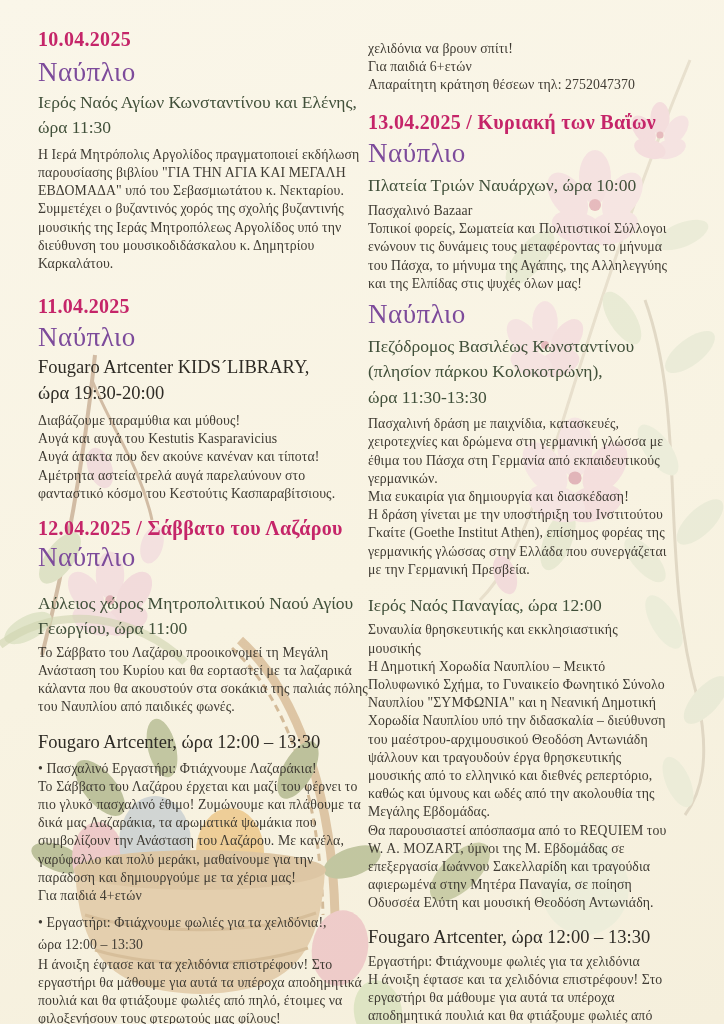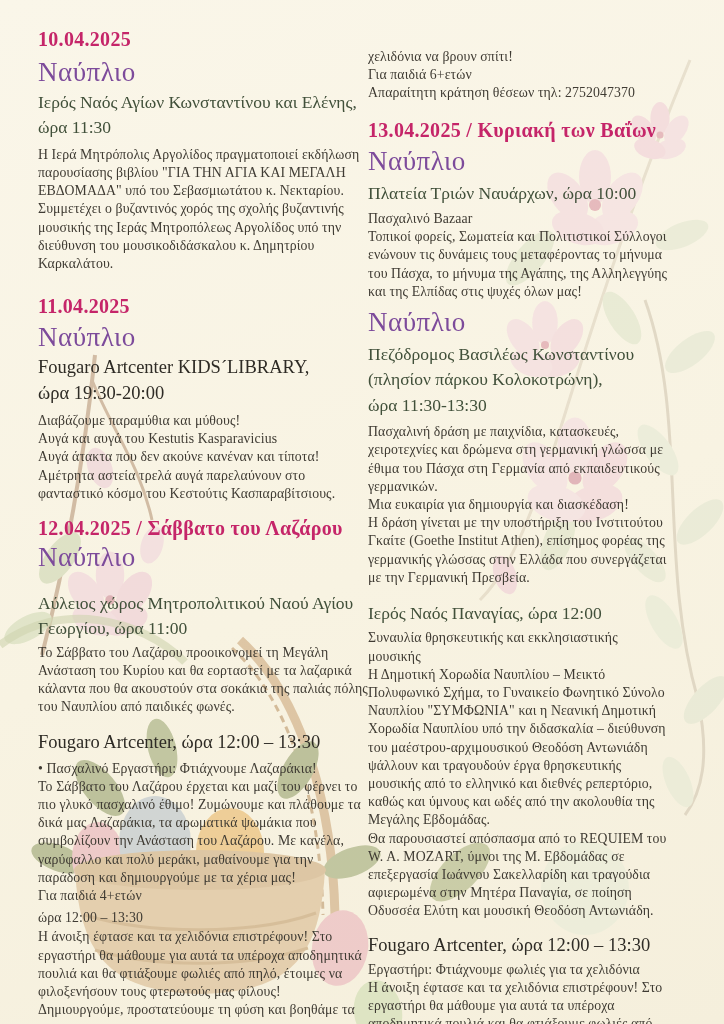--- a/index.html
+++ b/index.html
@@ -154,27 +154,28 @@
     <div class="date" style="margin-top:14px">12.04.2025 / Σάββατο του Λαζάρου</div>
     <div class="city" style="margin-top:2px">Ναύπλιο</div>
     <div class="venue" style="margin-top:18px">Αύλειος χώρος Μητροπολιτικού Ναού Αγίου
 Γεωργίου, ώρα 11:00</div>
     <div class="body" style="margin-top:2px">Το Σάββατο του Λαζάρου προοικονομεί τη Μεγάλη Ανάσταση του Κυρίου και θα εορταστεί με τα λαζαρικά κάλαντα που θα ακουστούν στα σοκάκια της παλιάς πόλης του Ναυπλίου από παιδικές φωνές.</div>
 
     <div class="venueD" style="margin-top:13px">Fougaro Artcenter, ώρα 12:00 – 13:30</div>
     <div class="body" style="margin-top:4px">• Πασχαλινό Εργαστήρι: Φτιάχνουμε Λαζαράκια!
 Το Σάββατο του Λαζάρου έρχεται και μαζί του φέρνει το πιο γλυκό πασχαλινό έθιμο! Ζυμώνουμε και πλάθουμε τα δικά μας Λαζαράκια, τα αρωματικά ψωμάκια που συμβολίζουν την Ανάσταση του Λαζάρου. Με κανέλα, γαρύφαλλο και πολύ μεράκι, μαθαίνουμε για την παράδοση και δημιουργούμε με τα χέρια μας!
 Για παιδιά 4+ετών</div>
+    <div class="body" style="margin-top:9px">• Εργαστήρι: Φτιάχνουμε φωλιές για τα χελιδόνια!,</div>
     <div class="body" style="margin-top:4px">ώρα 12:00 – 13:30</div>
     <div class="body" style="margin-top:1px">Η άνοιξη έφτασε και τα χελιδόνια επιστρέφουν! Στο εργαστήρι θα μάθουμε για αυτά τα υπέροχα αποδημητικά πουλιά και θα φτιάξουμε φωλιές από πηλό, έτοιμες να φιλοξενήσουν τους φτερωτούς μας φίλους!
 Δημιουργούμε, προστατεύουμε τη φύση και βοηθάμε τα</div>
   </div>
 
   <div class="col col-right">
-    <div class="body" style="margin-top:20px">χελιδόνια να βρουν σπίτι!
+    <div class="body" style="margin-top:12px">χελιδόνια να βρουν σπίτι!
 Για παιδιά 6+ετών
 Απαραίτητη κράτηση  θέσεων τηλ: 2752047370</div>
 
     <div class="date" style="margin-top:16px">13.04.2025 / Κυριακή των Βαΐων</div>
     <div class="city" style="margin-top:4px">Ναύπλιο</div>
     <div class="venue" style="margin-top:4px">Πλατεία Τριών Ναυάρχων, ώρα 10:00</div>
     <div class="body" style="margin-top:4px">Πασχαλινό Bazaar
 Τοπικοί φορείς, Σωματεία και Πολιτιστικοί Σύλλογοι ενώνουν τις δυνάμεις τους μεταφέροντας το μήνυμα του Πάσχα, το μήνυμα της Αγάπης, της Αλληλεγγύης και της Ελπίδας στις ψυχές όλων μας!</div>
 
     <div class="city" style="margin-top:6px">Ναύπλιο</div>

